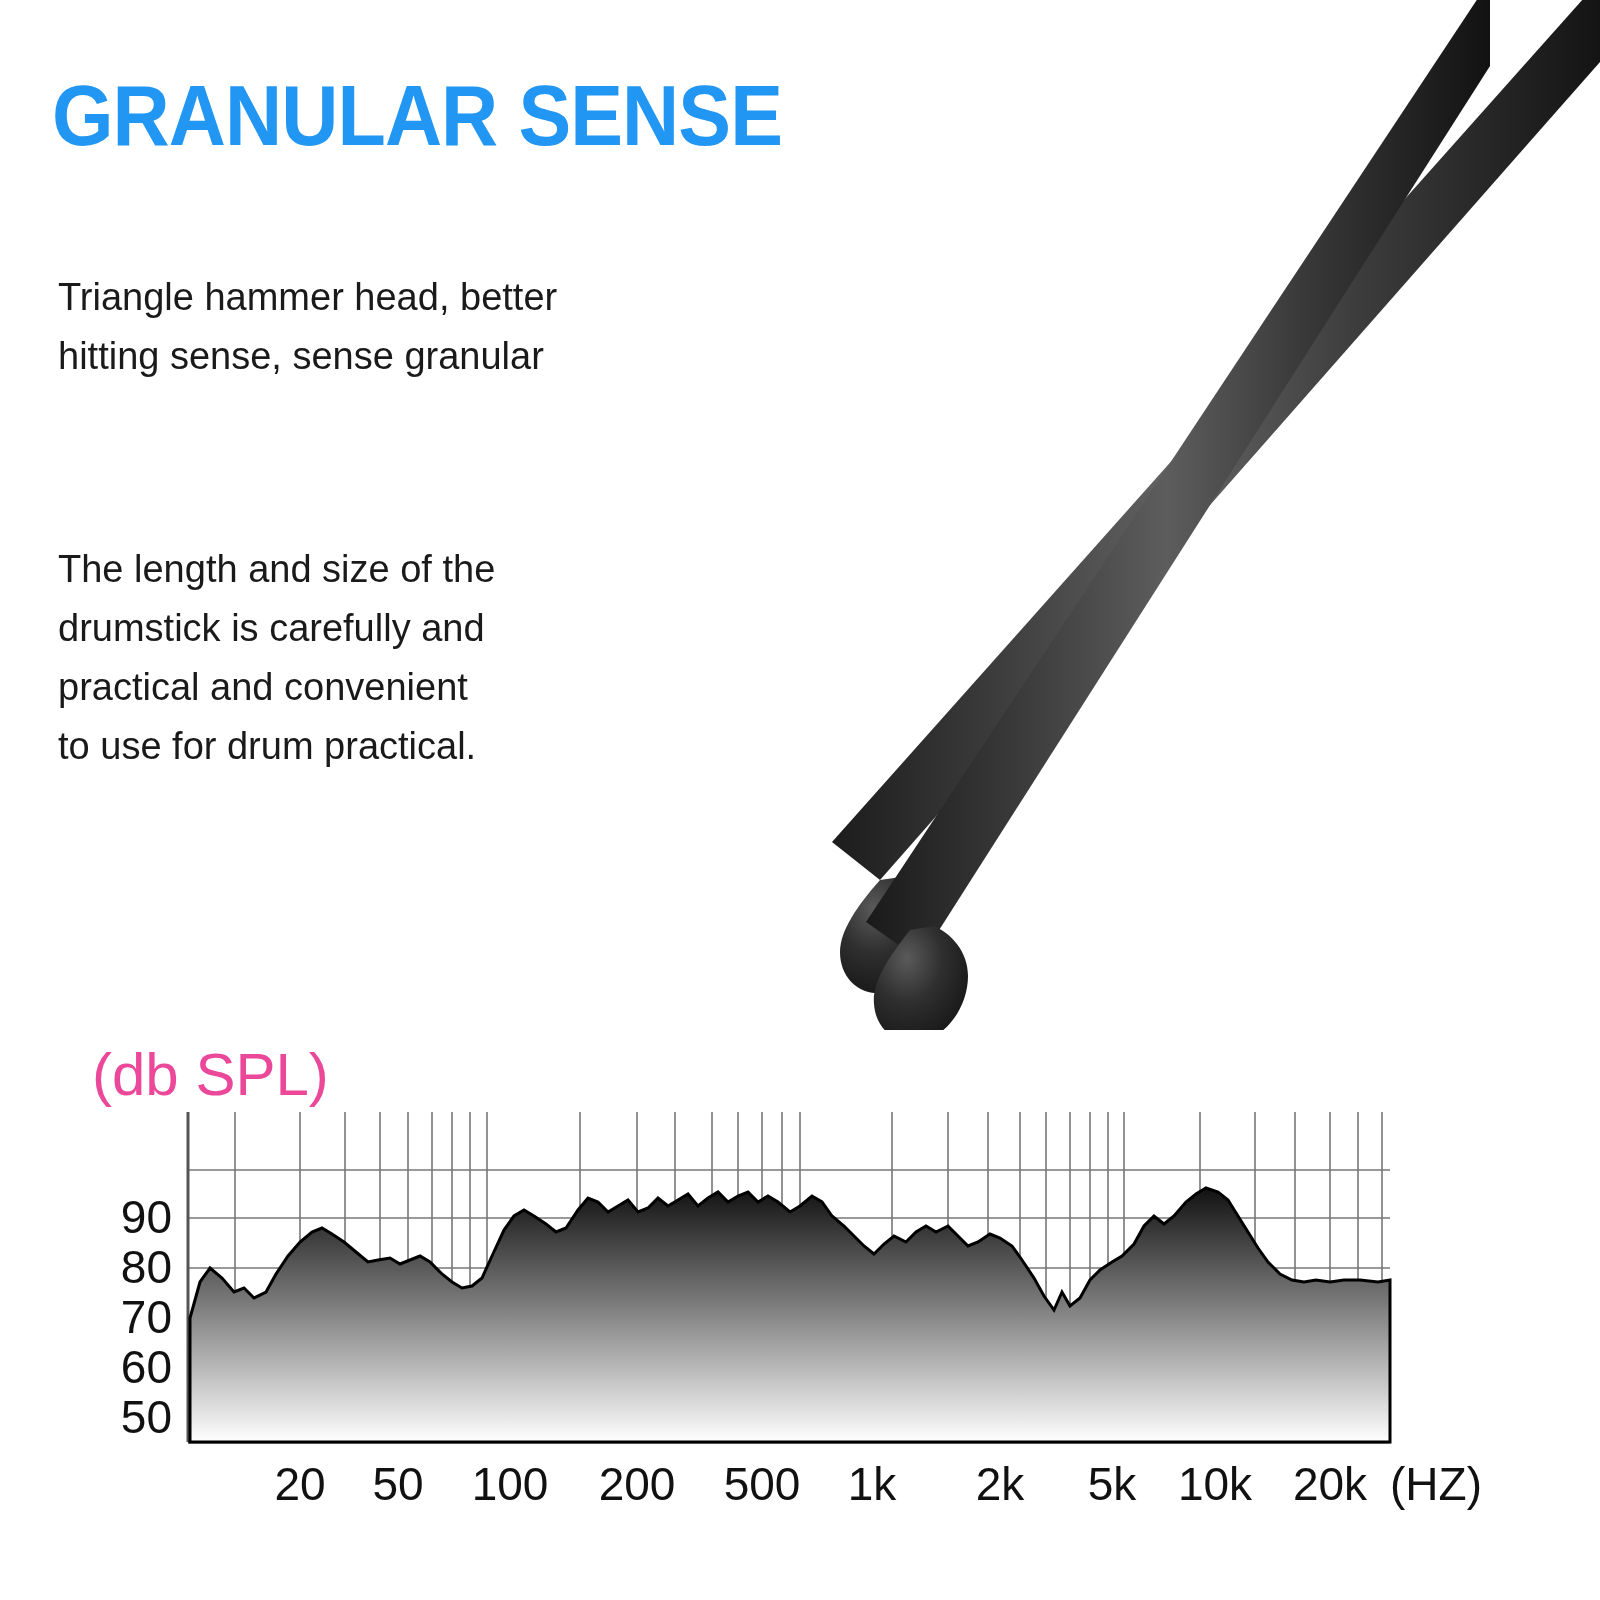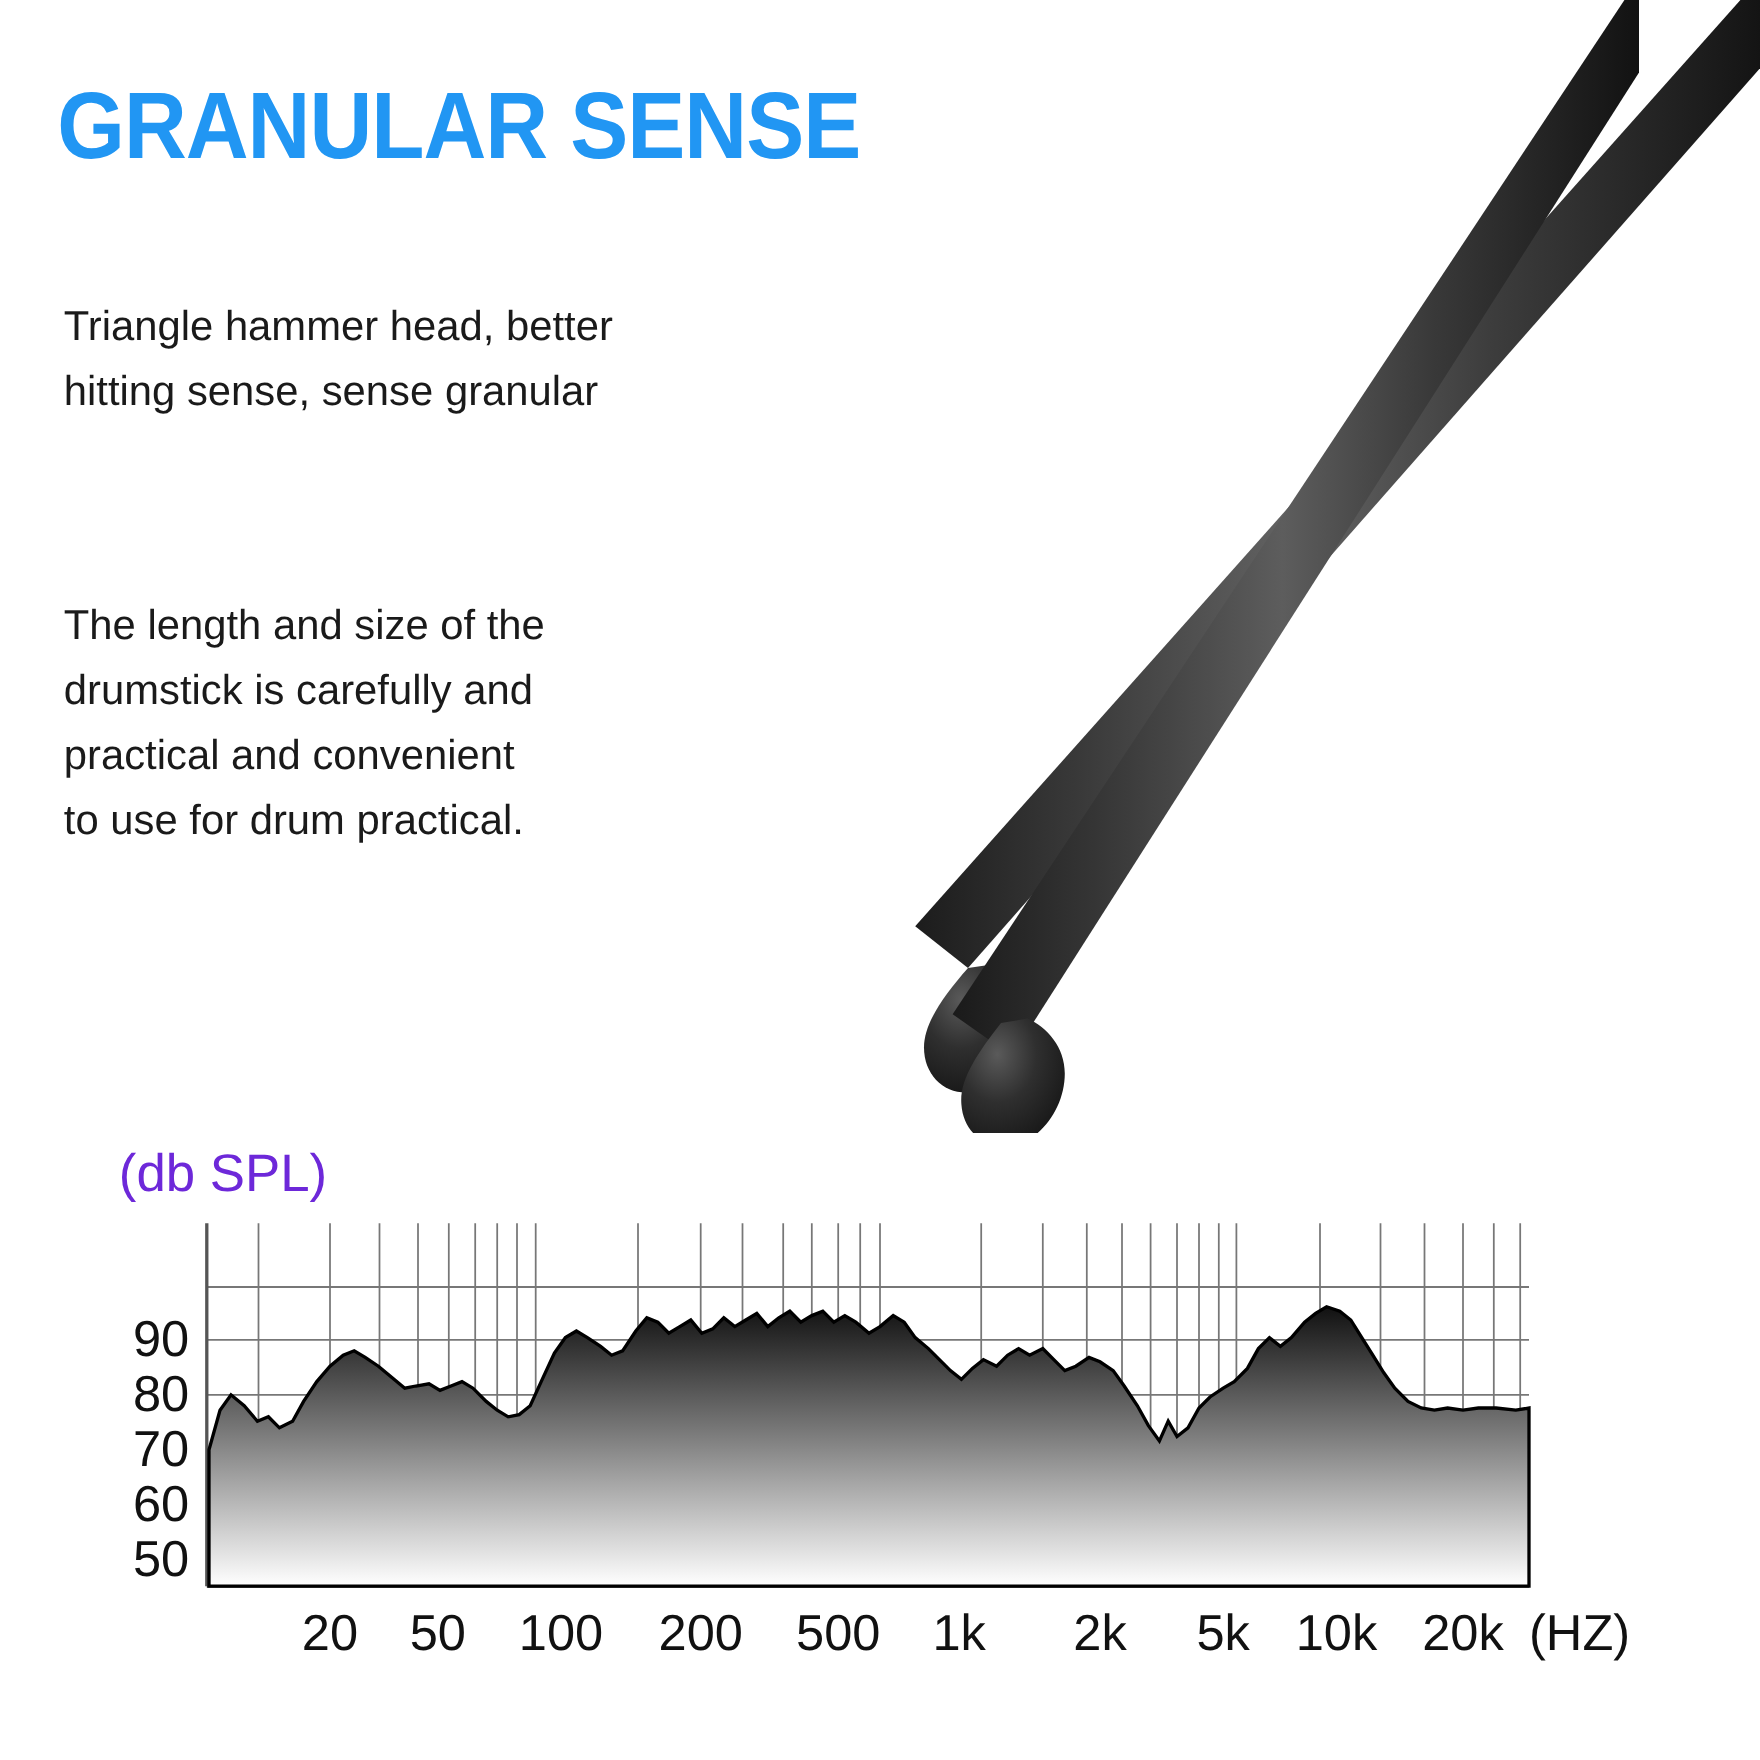--- a/index.html
+++ b/index.html
@@ -58,24 +58,24 @@
   
   #chart-area {
     position: absolute;
     left: 0;
     bottom: 0;
     width: 1600px;
     height: 570px;
   }
   #chart-ylabel {
     position: absolute;
-    left: 108px;
+    left: 92px;
     top: 10px;
-    font-size: 48px;
-    color: #6d28d9;
+    font-size: 60px;
+    color: #ec4899;
     font-family: "Liberation Sans", sans-serif;
   }
   #chart-svg { position: absolute; left: 0; top: 0; }
   .ytick-label {
     font-size: 46px;
     fill: #111;
     font-family: "Liberation Sans", sans-serif;
     text-anchor: end;
   }
   .xtick-label {

